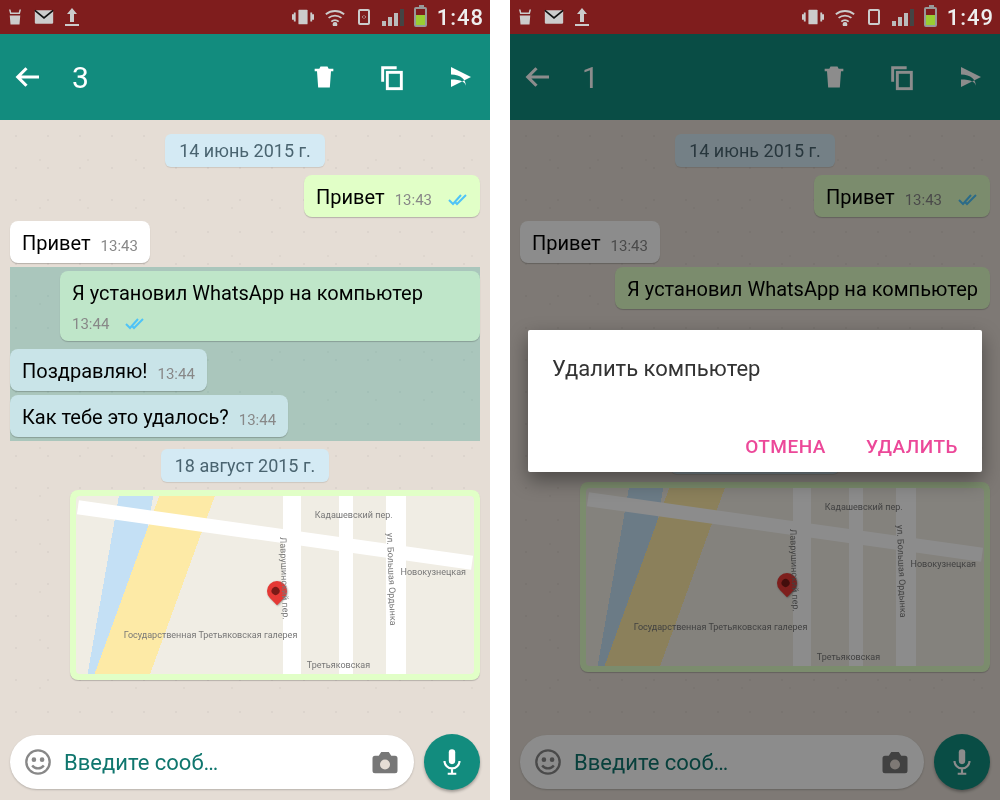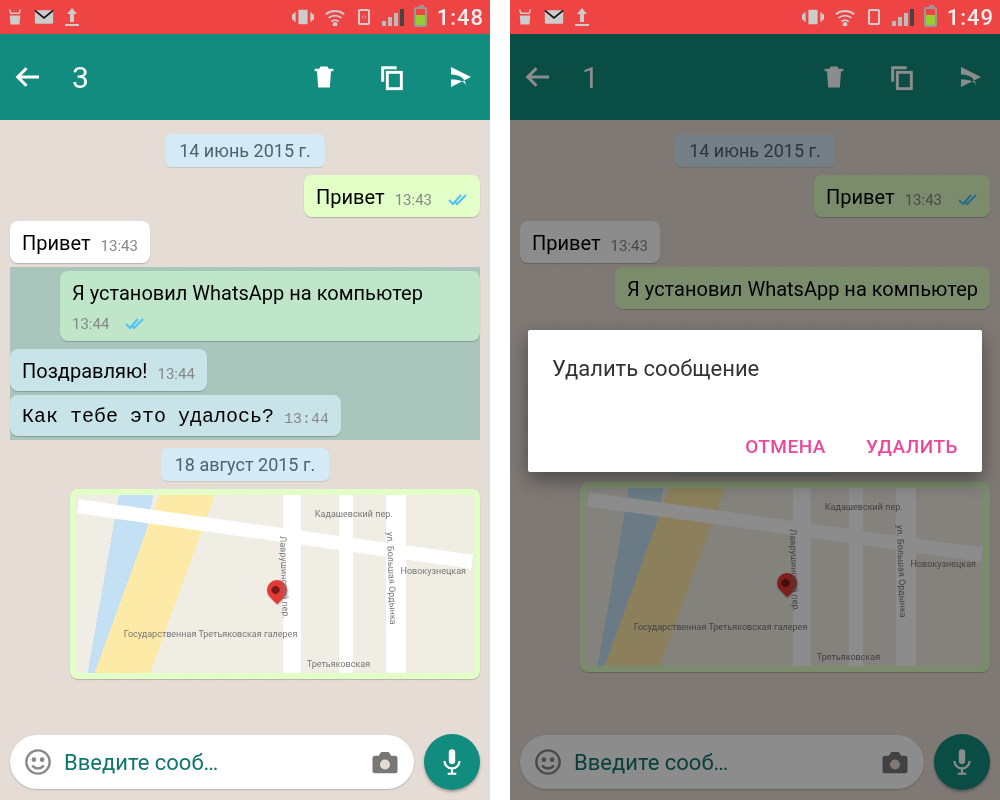--- a/index.html
+++ b/index.html
@@ -12,21 +12,21 @@
   }
   .phone {
     width: 490px; height: 800px;
     background: #e5ddd5;
     position: relative;
     overflow: hidden;
     display: flex; flex-direction: column;
   }
   
   .statusbar {
-    height: 34px; background: #ef4444;
+    height: 34px; background: #7f1d1d;
     color: #eee; display: flex; align-items: center;
     padding: 0 6px; font-size: 20px;
   }
   .status-left { display:flex; gap:10px; align-items:center; }
   .status-right { margin-left:auto; display:flex; gap:10px; align-items:center; }
   .clock { font-size: 22px; font-weight: 500; letter-spacing:1px; }
   .sig { display:flex; align-items:flex-end; gap:2px; height:18px;}
   .sig span{ width:4px; background:#bbb;}
   .sig span:nth-child(1){height:5px;} .sig span:nth-child(2){height:9px;}
   .sig span:nth-child(3){height:13px;} .sig span:nth-child(4){height:17px; background:#444;}
@@ -244,21 +244,21 @@
     </div>
 
     <div class="row sel">
       <div class="bubble in sel">
         <span class="msg">Поздравляю!</span>
         <span class="meta">
           <span>13:44</span>
         </span>
       </div>
     </div>
-    <div class="row sel" style="padding-top:0;font-family:Liberation Mono, monospace;">
+    <div class="row sel" style="padding-top:0;">
       <div class="bubble in sel">
         <span class="msg">Как тебе это удалось?</span>
         <span class="meta">
           <span>13:44</span>
         </span>
       </div>
     </div>
 
     <div class="datechip">18 август 2015 г.</div>
 
@@ -459,19 +459,19 @@
     <div class="mic">
         <svg width="26" height="30" viewBox="0 0 24 28" fill="#fff">
           <rect x="9" y="2" width="6" height="14" rx="3"></rect>
           <path d="M5 13a7 7 0 0 0 14 0M12 20v5M8 25h8" stroke="#fff" stroke-width="2" fill="none"></path>
         </svg>
       </div>
   </div>
 
   <div class="overlay" style="top:34px;"></div>
   <div class="dialog">
-    <div class="title">Удалить сообщение</div>
+    <div class="title">Удалить компьютер</div>
     <div class="btns">
       <span class="btn">ОТМЕНА</span>
       <span class="btn">УДАЛИТЬ</span>
     </div>
   </div>
 </div>
 
 </body></html>

